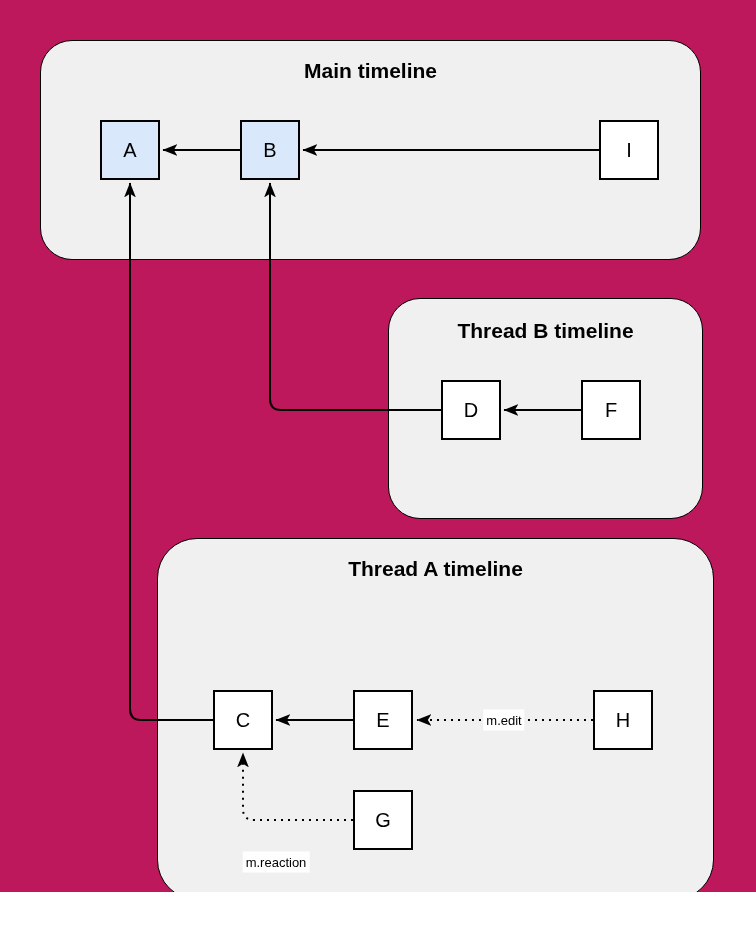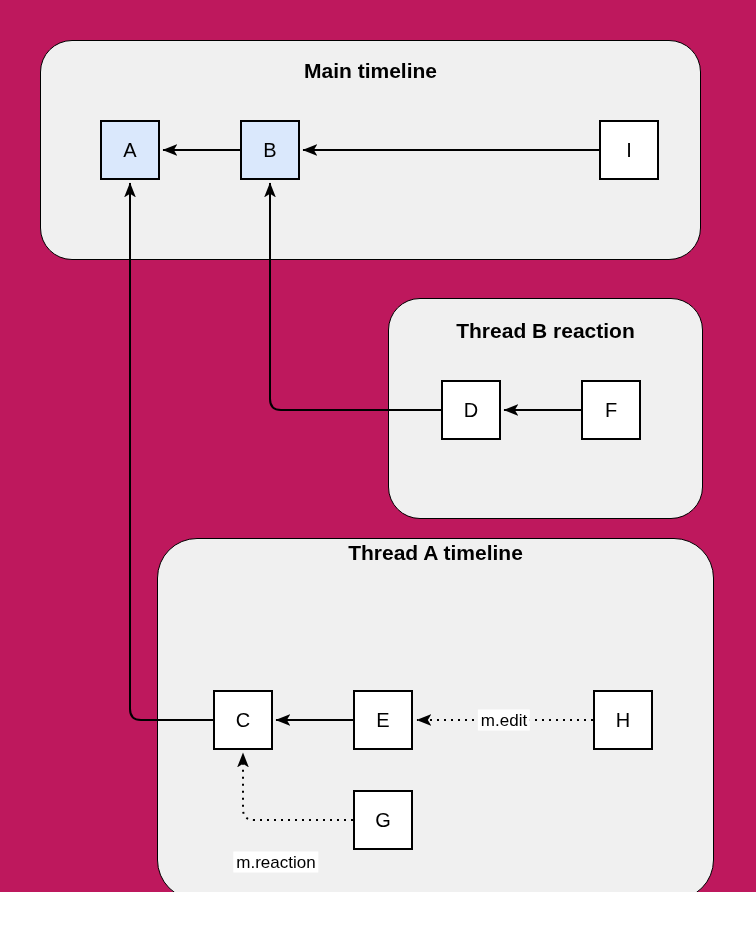--- a/index.html
+++ b/index.html
@@ -54,43 +54,43 @@
     justify-content: center;
     font-size: 20px;
     color: #000000;
     z-index: 2;
   }
   .node.highlight { background: var(--highlight-fill, #dae8fc); }
   .edge-label {
     position: absolute;
     transform: translate(-50%, -50%);
     background: #ffffff;
-    font-size: 17px;
+    font-size: 13px;
     line-height: 21px;
     color: #000000;
     padding: 0 3px;
     white-space: nowrap;
     z-index: 3;
   }
 </style>
 </head>
 <body>
 
 <div class="canvas">
 
   <div class="container" style="left:40px; top:40px; width:661px; height:220px;">
     <div class="container-title" style="top:18px;">Main timeline</div>
   </div>
 
   <div class="container" style="left:388px; top:298px; width:315px; height:221px;">
-    <div class="container-title" style="top:20px;">Thread B reaction</div>
+    <div class="container-title" style="top:20px;">Thread B timeline</div>
   </div>
 
   <div class="container big-radius" style="left:157px; top:538px; width:557px; height:362px;">
-    <div class="container-title" style="top:2px;">Thread A timeline</div>
+    <div class="container-title" style="top:18px;">Thread A timeline</div>
   </div>
 
   <svg class="edges-layer" width="756" height="942" viewBox="0 0 756 942">
     <defs>
       <marker id="arrow" viewBox="0 0 14 11" refX="13.5" refY="5.5" markerWidth="15" markerHeight="12" orient="auto" markerUnits="userSpaceOnUse">
         <path d="M0,0 L14,5.5 L0,11 L3.4,5.5 Z" fill="#000000"></path>
       </marker>
     </defs>
 
     <path d="M 240 150 L 163 150" stroke="#000000" stroke-width="2" fill="none" marker-end="url(#arrow)"></path>

